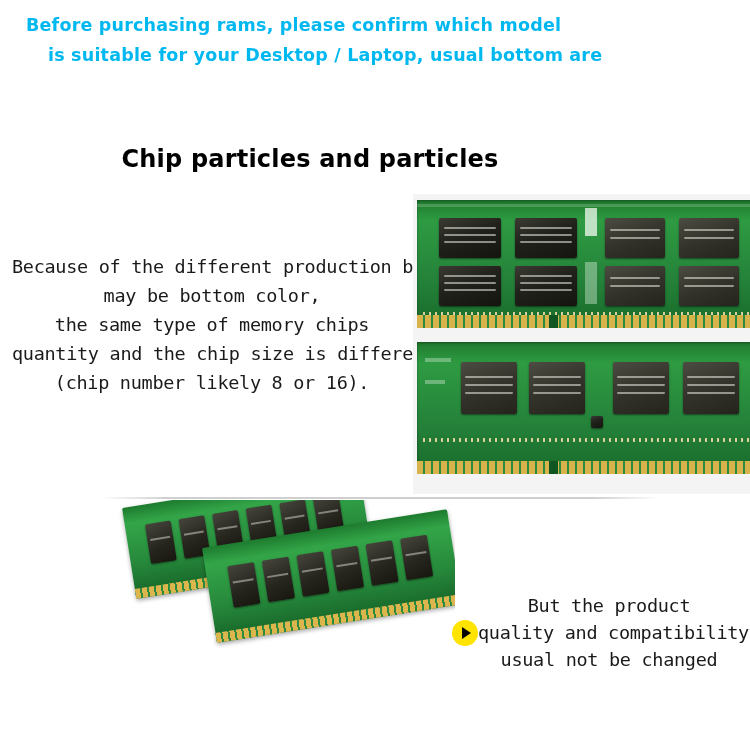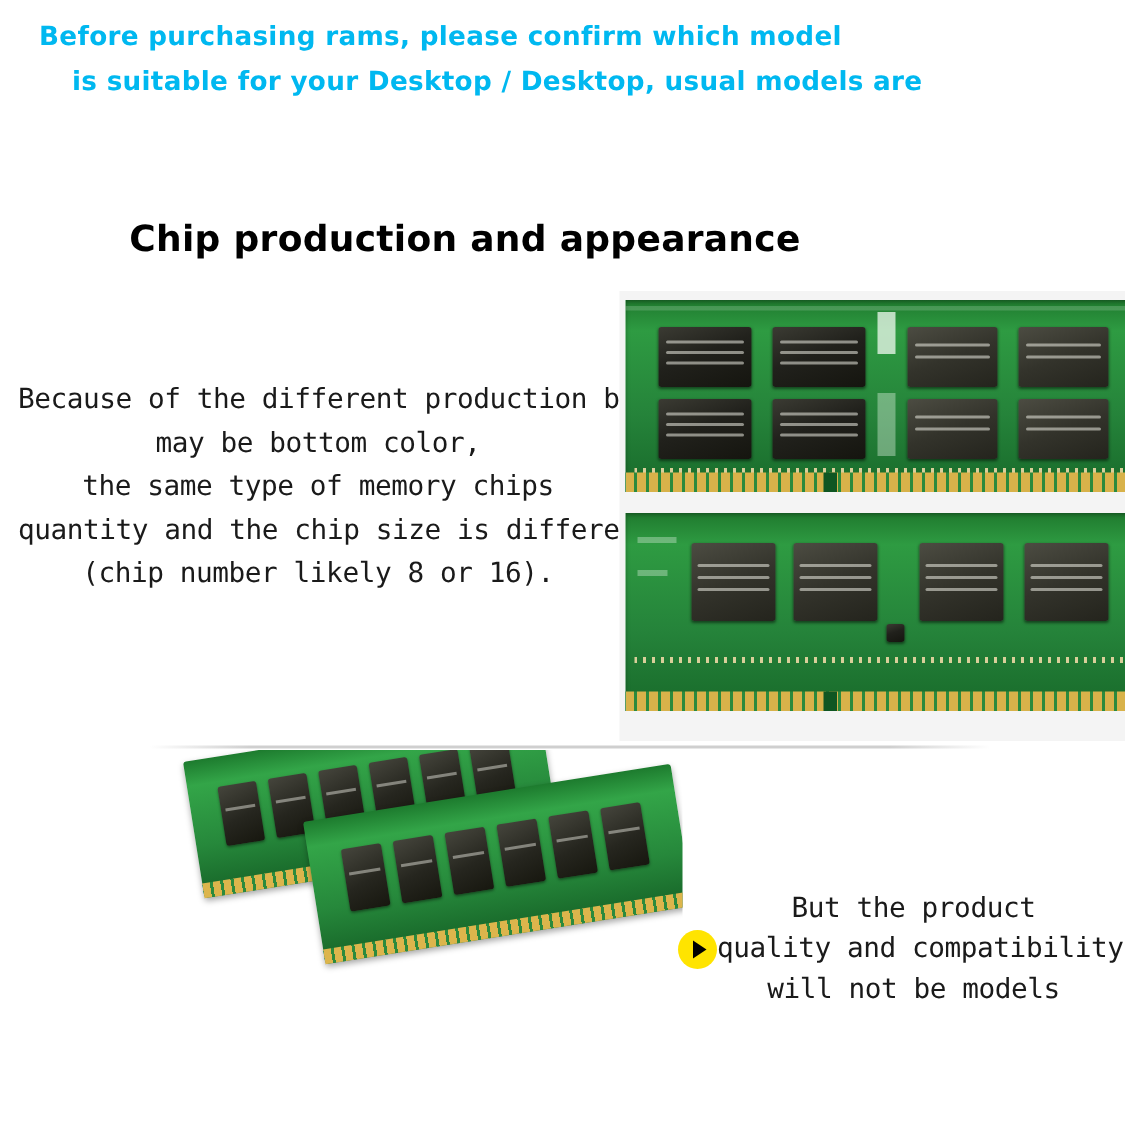--- a/index.html
+++ b/index.html
@@ -185,24 +185,24 @@
   .dimm-chip .ln2 {
     position:absolute; left:10%; right:10%; top:38%; height:2px;
     background: rgba(240,240,230,.45);
   }
 </style>
 </head>
 <body>
 
 <div class="notice">
   <span class="l1">Before purchasing rams, please confirm which model</span>
-  <span class="l2">is suitable for your Desktop / Desktop, usual models are</span>
-</div>
-
-<div class="section-title">Chip production and appearance</div>
+  <span class="l2">is suitable for your Desktop / Laptop, usual bottom are</span>
+</div>
+
+<div class="section-title">Chip particles and particles</div>
 
 <div class="left-copy">
   <span>Because of the different production batch,</span>
   <span>may be bottom color,</span>
   <span>the same type of memory chips</span>
   <span>quantity and the chip size is different,</span>
   <span>(chip number likely 8 or 16).</span>
 </div>
 
 <div class="photo-top">
@@ -333,14 +333,14 @@
     <div class="gold"></div>
   </div>
 </div>
 
 <div class="bullet-play">
     <span class="tri"></span>
   </div>
 <div class="right-copy">
   <span>But the product</span>
   <span>quality and compatibility</span>
-  <span>will not be models</span>
+  <span>usual not be changed</span>
 </div>
 
 </body></html>

